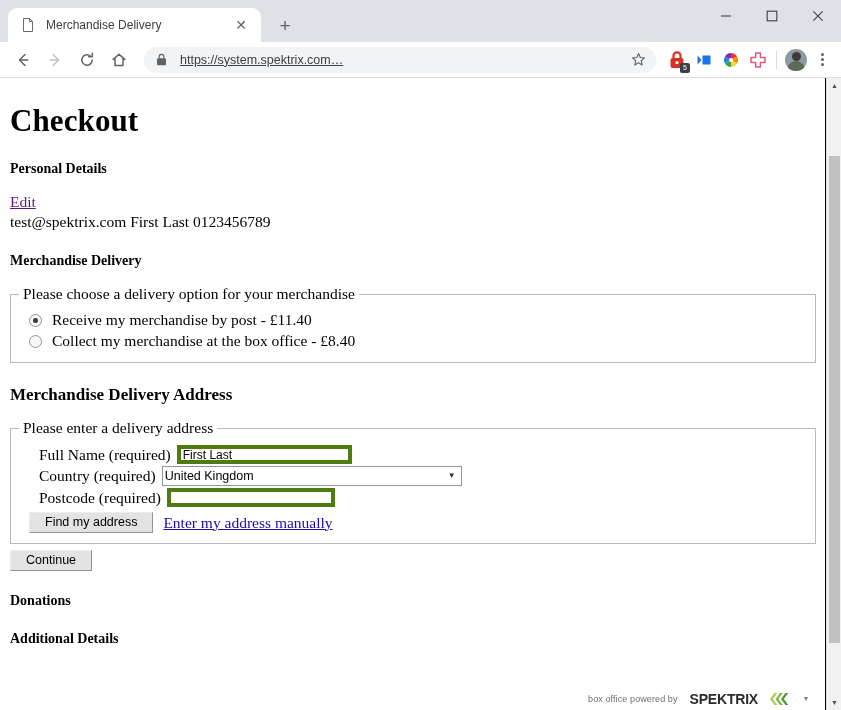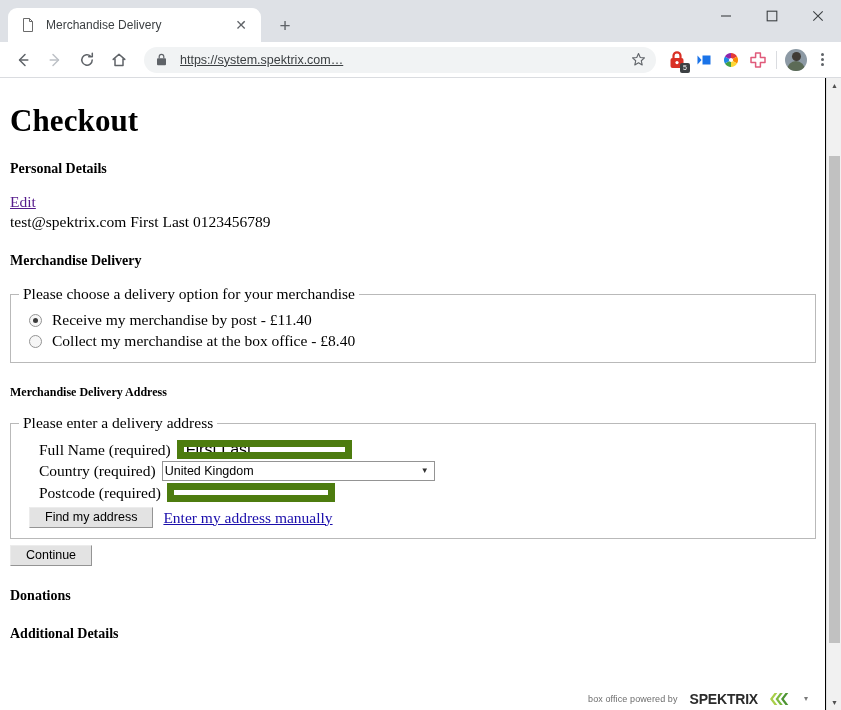--- a/index.html
+++ b/index.html
@@ -213,21 +213,21 @@
     letter-spacing: 0.1px;
   }
   h2.sec {
     font-family: "Liberation Serif", serif;
     font-size: 14px;
     font-weight: bold;
     margin: 22px 0 16px 0;
   }
   h3.sub {
     font-family: "Liberation Serif", serif;
-    font-size: 12px;
+    font-size: 17px;
     font-weight: bold;
     margin: 22px 0 14px 0;
   }
   a.plink {
     color: #551a8b;
     text-decoration: underline;
     font-family: "Liberation Serif", serif;
     font-size: 15.5px;
   }
   a.blink {
@@ -286,23 +286,23 @@
     font-family: "Liberation Serif", serif;
     font-size: 15.5px;
   }
   .form-label {
     text-align: left;
     white-space: nowrap;
     margin-right: 6px;
   }
   input.tin {
     font-family: "Liberation Sans", sans-serif;
-    font-size: 16px;
+    font-size: 12px;
     height: 19px;
-    border: 7px solid #4d7c0f;
+    border: 4px solid #4d7c0f;
     background: #ffffff;
     padding: 0 2px;
     color: #000;
     outline: none;
   }
   select.sel {
     font-family: "Liberation Sans", sans-serif;
     font-size: 12.5px;
     height: 20px;
     border: 1px solid #949494;
@@ -571,21 +571,21 @@
           <legend>Please enter a delivery address</legend>
 
           <div class="form-row">
             <span class="form-label">Full Name (required)</span>
             <input class="tin" type="text" style="width: 175px;" value="First Last">
           </div>
 
           <div class="form-row">
             <span class="form-label">Country (required)</span>
             <span class="sel-wrap">
-              <select class="sel" style="width:273px">
+              <select class="sel" style="width:300px">
                 <option>United Kingdom</option>
               </select>
               <span class="sel-arrow">▼</span>
             </span>
           </div>
 
           <div class="form-row">
             <span class="form-label">Postcode (required)</span>
             <input class="tin" type="text" style="width: 168px;" value="">
           </div>

